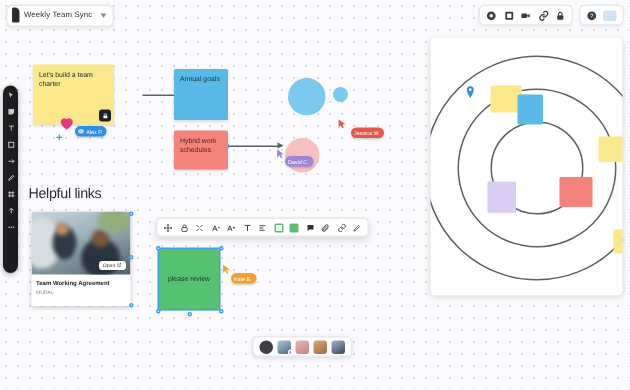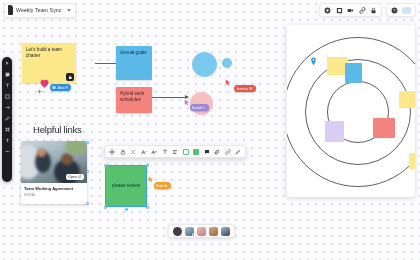--- a/index.html
+++ b/index.html
@@ -247,21 +247,21 @@
 
 <div class="cursor-arrow" style="left:184px;top:99px;">
   <svg viewBox="0 0 24 28">
       <path d="M3 2 L3 24 L9 18 L13 26 L17 24 L13 16 L21 16 Z" fill="#9b86d8"></path>
     </svg>
 </div>
 <div class="pill pill-purple" style="left:190px;top:104px;">
   <span>David C.</span>
 </div>
 
-<div class="heading" style="left:22px;top:124px;margin-left:11px;">Helpful links</div>
+<div class="heading" style="left:8px;top:124px;margin-left:11px;">Helpful links</div>
 
 <div class="linkcard" style="left:21px;top:141px;width:66px;height:63px;">
   <div class="thumb">
     <span class="blob" style="left:-6px;top:4px;width:26px;height:34px;background:#d7dee2;"></span>
     <span class="blob" style="left:14px;top:10px;width:16px;height:22px;background:#2f3a46;"></span>
     <span class="blob" style="left:16px;top:7px;width:9px;height:9px;background:#c28d6b;"></span>
     <span class="blob" style="left:33px;top:18px;width:26px;height:26px;background:#2a3440;"></span>
     <span class="blob" style="left:40px;top:12px;width:12px;height:12px;background:#7a563d;"></span>
     <span class="blob" style="left:44px;top:-2px;width:22px;height:16px;background:#8fae7a;"></span>
     <div class="openbtn">

